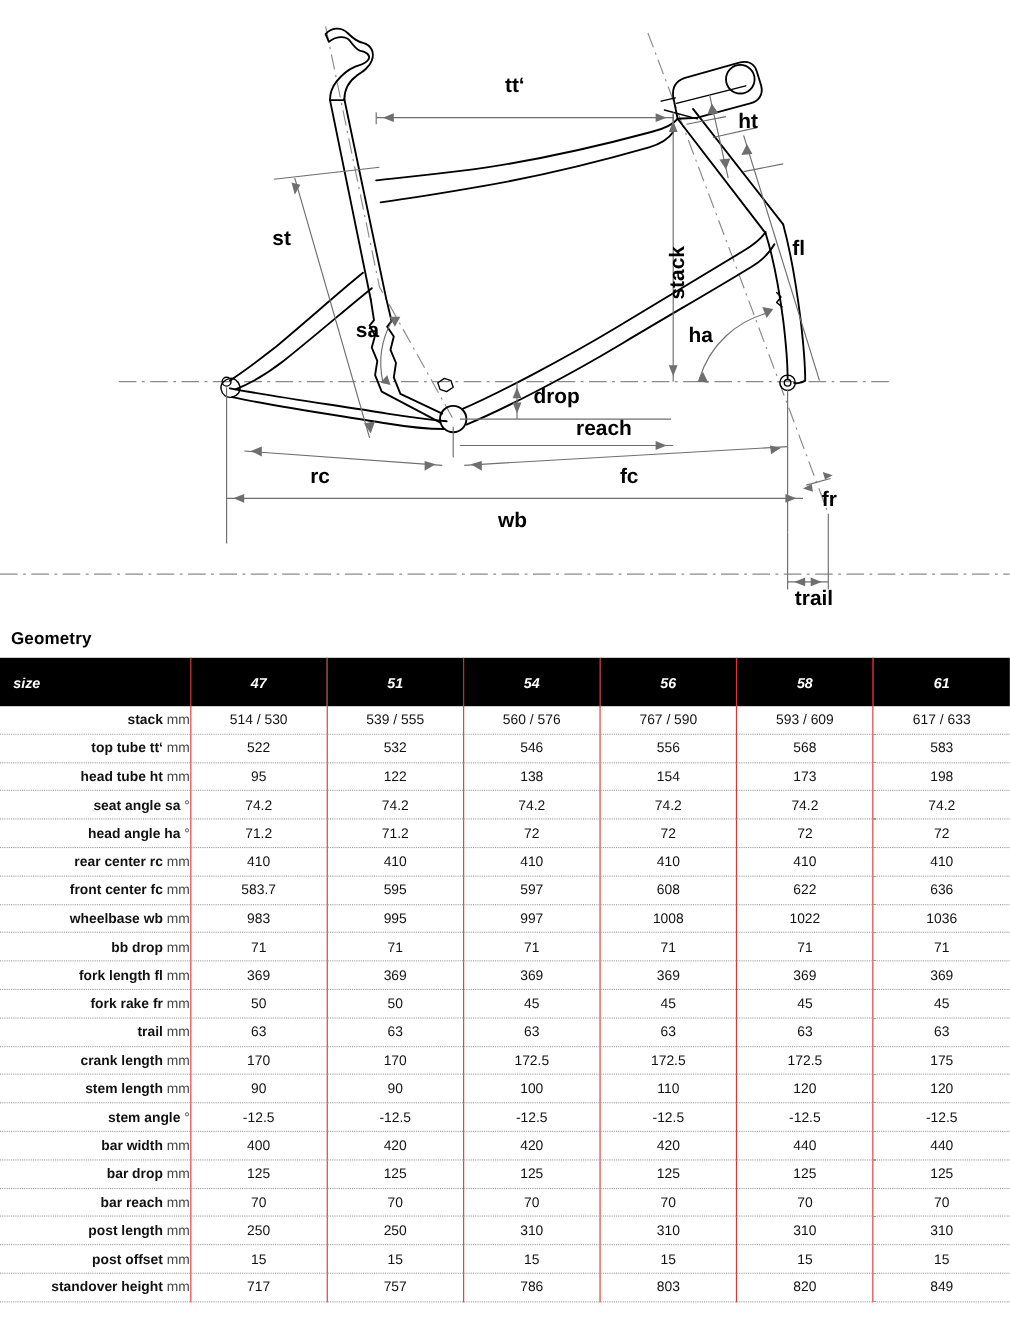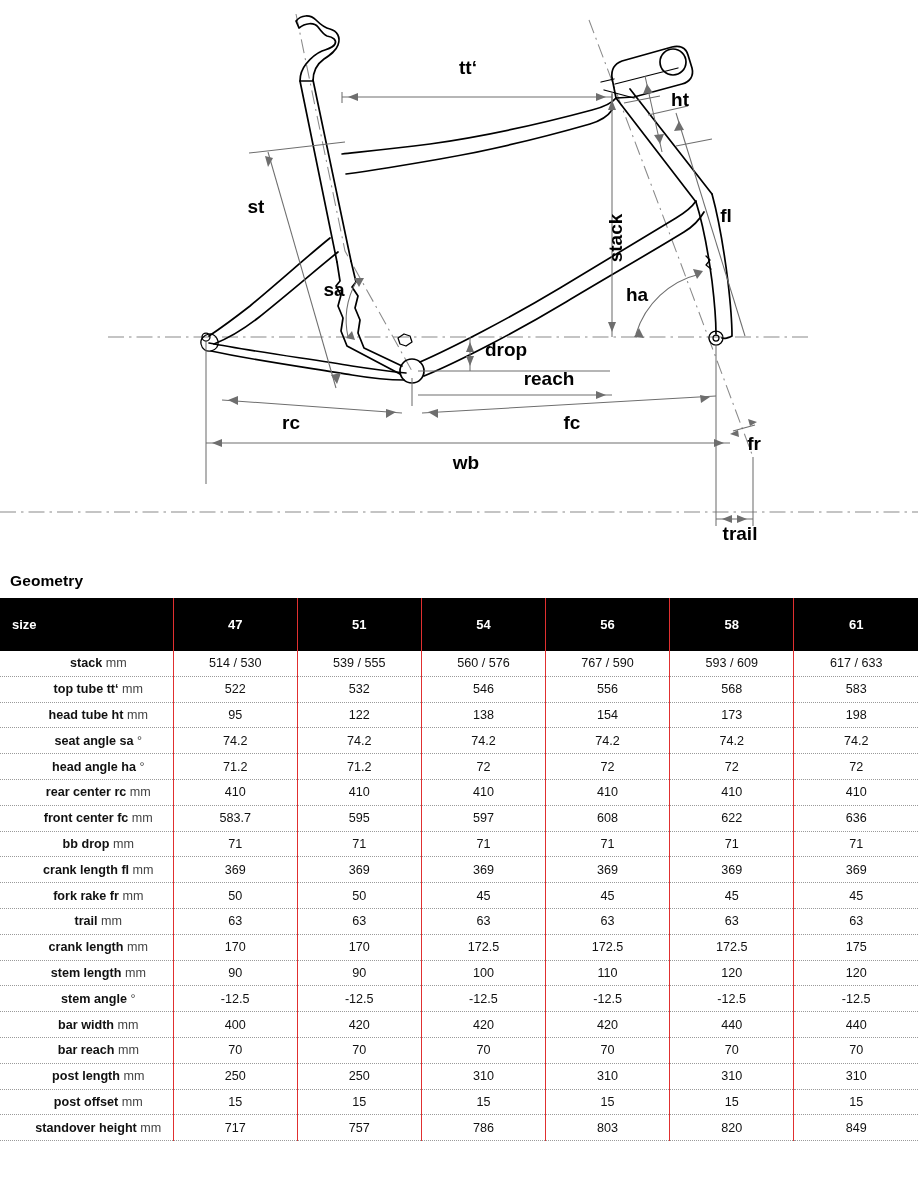--- a/index.html
+++ b/index.html
@@ -13,21 +13,21 @@
     font-family: "Liberation Sans", sans-serif;
     color: #000000;
     overflow: hidden;
     position: relative;
   }
 
   
   #diagram-wrap {
     position: absolute;
     left: 0;
-    top: 6px;
+    top: 16px;
     width: 890px;
     height: 560px;
   }
   #geo-svg {
     display: block;
     width: 918px;
     height: 560px;
   }
   .frame-line {
     fill: none;
@@ -97,43 +97,44 @@
     font-size: 12.6px;
   }
   table#geo-table col.c-label { width: 173px; }
   table#geo-table col.c-val   { width: 124.1px; }
 
   #geo-table thead th {
     background: #000000;
     color: #ffffff;
     font-weight: bold;
     font-size: 13px;
-    height: 21px;
-    padding: 16px;
+    height: 44px;
+    padding: 0;
     text-align: center;
     border-right: 1px solid #e03030;
+    font-style: italic;
   }
   #geo-table thead th:last-child { border-right: none; }
   #geo-table thead th.h-size {
     text-align: left;
     padding-left: 12px;
     font-size: 13px;
   }
 
   #geo-table tbody td {
     height: 24.8px;
     padding: 0;
     text-align: center;
     border-bottom: 1px dotted #9a9a9a;
     border-right: 1px solid #e03030;
     color: #111111;
   }
   #geo-table tbody td:last-child { border-right: none; }
   #geo-table tbody td.lbl-cell {
-    text-align: center;
+    text-align: right;
     padding-left: 24px;
     border-right: 1px solid #e03030;
     white-space: nowrap;
   }
   #geo-table tbody tr:last-child td { border-bottom: 1px dotted #9a9a9a; }
   .row-name { font-weight: bold; }
   .row-unit { font-weight: normal; color: #444444; }
 </style>
 </head>
 <body>
@@ -386,30 +387,39 @@
         <tr>
           <td class="lbl-cell"><span class="row-name">front center fc</span><span class="row-unit"> mm</span></td>
           <td>583.7</td>
           <td>595</td>
           <td>597</td>
           <td>608</td>
           <td>622</td>
           <td>636</td>
         </tr>
         <tr>
+          <td class="lbl-cell"><span class="row-name">wheelbase wb</span><span class="row-unit"> mm</span></td>
+          <td>983</td>
+          <td>995</td>
+          <td>997</td>
+          <td>1008</td>
+          <td>1022</td>
+          <td>1036</td>
+        </tr>
+        <tr>
           <td class="lbl-cell"><span class="row-name">bb drop</span><span class="row-unit"> mm</span></td>
           <td>71</td>
           <td>71</td>
           <td>71</td>
           <td>71</td>
           <td>71</td>
           <td>71</td>
         </tr>
         <tr>
-          <td class="lbl-cell"><span class="row-name">crank length fl</span><span class="row-unit"> mm</span></td>
+          <td class="lbl-cell"><span class="row-name">fork length fl</span><span class="row-unit"> mm</span></td>
           <td>369</td>
           <td>369</td>
           <td>369</td>
           <td>369</td>
           <td>369</td>
           <td>369</td>
         </tr>
         <tr>
           <td class="lbl-cell"><span class="row-name">fork rake fr</span><span class="row-unit"> mm</span></td>
           <td>50</td>
@@ -458,20 +468,29 @@
         <tr>
           <td class="lbl-cell"><span class="row-name">bar width</span><span class="row-unit"> mm</span></td>
           <td>400</td>
           <td>420</td>
           <td>420</td>
           <td>420</td>
           <td>440</td>
           <td>440</td>
         </tr>
         <tr>
+          <td class="lbl-cell"><span class="row-name">bar drop</span><span class="row-unit"> mm</span></td>
+          <td>125</td>
+          <td>125</td>
+          <td>125</td>
+          <td>125</td>
+          <td>125</td>
+          <td>125</td>
+        </tr>
+        <tr>
           <td class="lbl-cell"><span class="row-name">bar reach</span><span class="row-unit"> mm</span></td>
           <td>70</td>
           <td>70</td>
           <td>70</td>
           <td>70</td>
           <td>70</td>
           <td>70</td>
         </tr>
         <tr>
           <td class="lbl-cell"><span class="row-name">post length</span><span class="row-unit"> mm</span></td>

